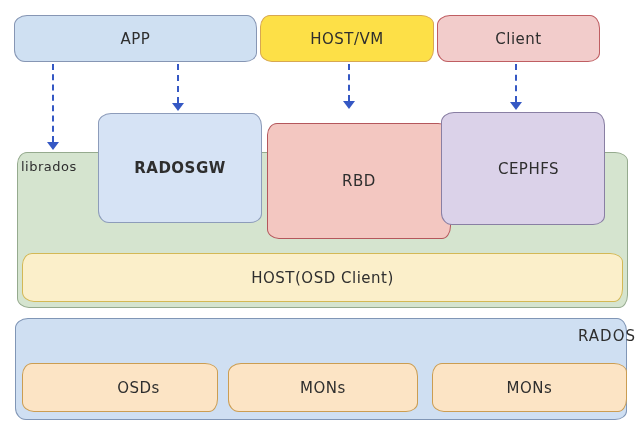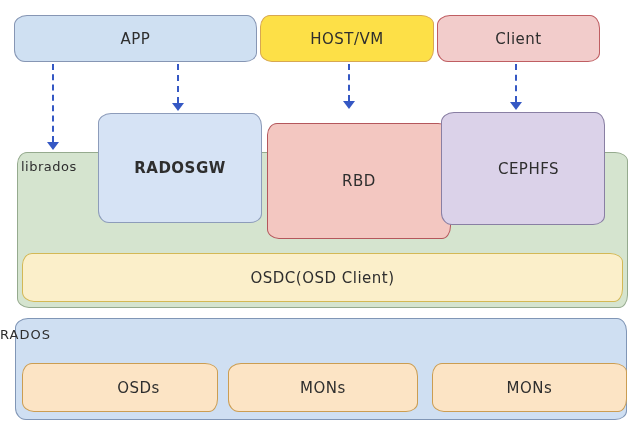--- a/index.html
+++ b/index.html
@@ -51,22 +51,22 @@
   .rbd-box     {left:267px; top:111px; width:184px; height:116px; background:#f3c7c1; border:1.6px solid #b4575c;margin-top:12px;}
   .cephfs-box  {left:441px; top:112px; width:164px; height:113px; background:#dbd2e9; border:1.6px solid #897fa3;padding-left:11px;}
   .osdc-box    {left:22px;  top:253px; width:601px; height:49px;  background:#fbefca; border:1.6px solid #d3b855;}
 
   
   .rados-container{
     left:15px; top:318px; width:612px; height:102px;
     background:#cfdff2; border:1.6px solid #8096b6;
   }
   .rados-label{
-    position:absolute; left:0; right:15px; top:327px;
-    text-align:left; font-size:13px; letter-spacing:1px;
+    position:absolute; left:0; right:4px; top:327px;
+    text-align:right; font-size:15px; letter-spacing:1px;
   }
   .osds-box  {left:22px;  top:363px; width:196px; height:49px; background:#fce4c5; border:1.6px solid #cb9d52;padding-left:37px;}
   .mons1-box {left:228px; top:363px; width:190px; height:49px; background:#fce4c5; border:1.6px solid #cb9d52;}
   .mons2-box {left:432px; top:363px; width:195px; height:49px; background:#fce4c5; border:1.6px solid #cb9d52;}
 
   
   .arrow{
     position:absolute;
     width:0;
     border-left:2px dashed #3558c4;
@@ -112,21 +112,21 @@
     <span>RADOSGW</span>
   </div>
   <div class="box wobble2 rbd-box">
     <span>RBD</span>
   </div>
   <div class="box wobble cephfs-box">
     <span>CEPHFS</span>
   </div>
 
   <div class="box wobble2 osdc-box">
-    <span>OSDC(OSD Client)</span>
+    <span>HOST(OSD Client)</span>
   </div>
 
   <div class="box wobble rados-container"></div>
   <div class="rados-label">RADOS</div>
 
   <div class="box wobble2 osds-box">
     <span>OSDs</span>
   </div>
   <div class="box wobble mons1-box">
     <span>MONs</span>

